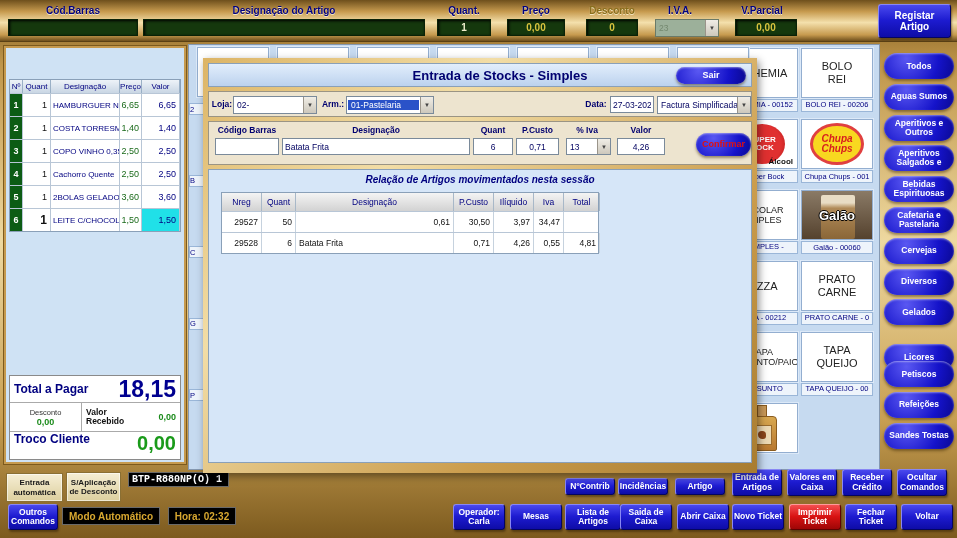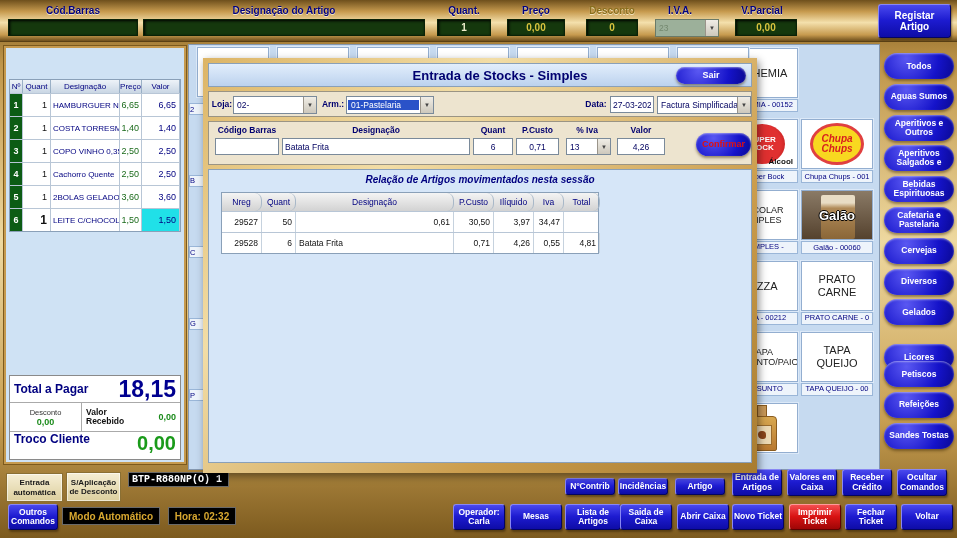--- a/index.html
+++ b/index.html
@@ -116,21 +116,21 @@
   .m-label{position:absolute;font-size:8.5px;font-weight:bold;color:#000070;text-align:center;}
   .m-input{position:absolute;height:17px;background:#fff;border:1px solid #7a8a9a;font-size:8.5px;color:#000060;
     text-align:center;padding:0 2px;}
   .m-input.left{text-align:left;}
   .m-confirm{position:absolute;left:487px;top:11px;width:55px;height:23px;font-size:9px;color:#e01010 !important;}
   .m-tablesec{position:absolute;left:5px;top:111px;width:544px;height:294px;background:#d6e6f8;border:1px solid #8aa0b8;}
   .m-sess-title{margin-top:4px;text-align:center;font-size:10px;font-weight:bold;font-style:italic;color:#000080;}
   .sess-table{position:absolute;left:12px;top:22px;width:378px;border:1px solid #8aa0b8;background:#fff;font-size:8.5px;}
   .sess-hrow,.sess-row{display:grid;grid-template-columns:40px 34px 158px 40px 40px 30px 36px;}
   .sess-hrow{height:18px;background:linear-gradient(180deg,#f4f4f4,#d2d2d2);color:#000080;}
-  .sess-hrow div{border-right:1px solid #a8b8c8;display:flex;align-items:center;justify-content:center;border-radius:7px;}
+  .sess-hrow div{border-right:1px solid #a8b8c8;display:flex;align-items:center;justify-content:center;}
   .sess-row{height:21px;border-top:1px solid #b8c6d6;color:#111;}
   .sess-row div{border-right:1px solid #c6d2de;display:flex;align-items:center;justify-content:flex-end;padding-right:3px;overflow:hidden;}
   .sess-row div.desig{justify-content:flex-start;padding-left:3px;white-space:nowrap;}
 </style>
 </head>
 <body>
 
 <div class="screen">
 
   <div class="topbar">
@@ -149,20 +149,22 @@
       <span class="txt">23</span>
       <span class="arrow">▼</span>
     </div>
     <div class="tb-label" style="left:727px;width:70px">V.Parcial</div>
     <input class="tb-input" style="left: 735px; width: 62px;" value="0,00">
   </div>
   <div class="btn-blue" style="left:878px;top:4px;width:73px;height:34px;font-size:10px">Registar Artigo</div>
 
   <div class="grid-area">
       <div class="tile tile-text" style="left: 537px; top: 3px;"><div class="tile-img"><span class="tile-text">BOHEMIA</span></div><div class="tile-label">BOHEMIA - 00152</div></div>
+      <div class="tile tile-text" style="left: 612px; top: 3px;"><div class="tile-img"><span class="tile-text">BOLO
+REI</span></div><div class="tile-label">BOLO REI - 00206</div></div>
       <div class="tile tile-superbock" style="left: 537px; top: 74px;">
         <div class="tile-img">
           <div class="sb-logo">
             <span class="sb-txt">SUPER
 BOCK</span>
           </div>
           <span class="sb-sub">Álcool</span>
         </div>
         <div class="tile-label">s Super Bock</div>
       </div>

